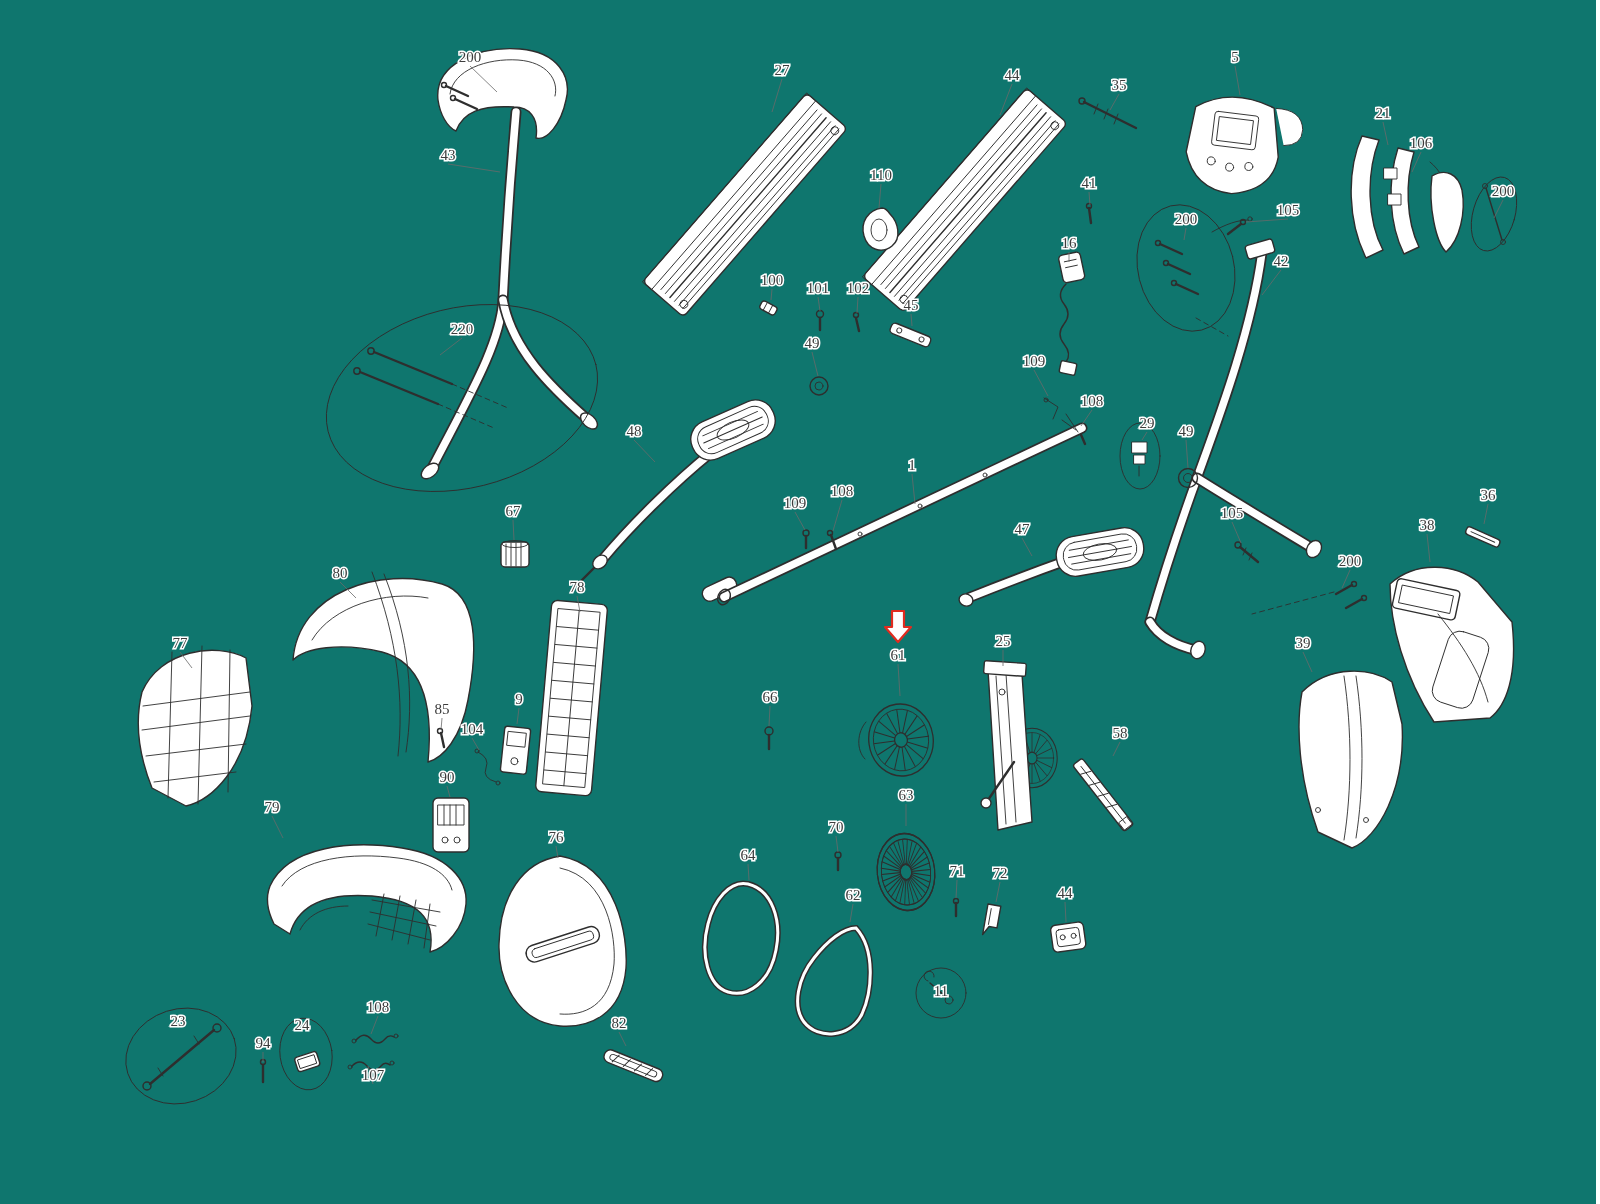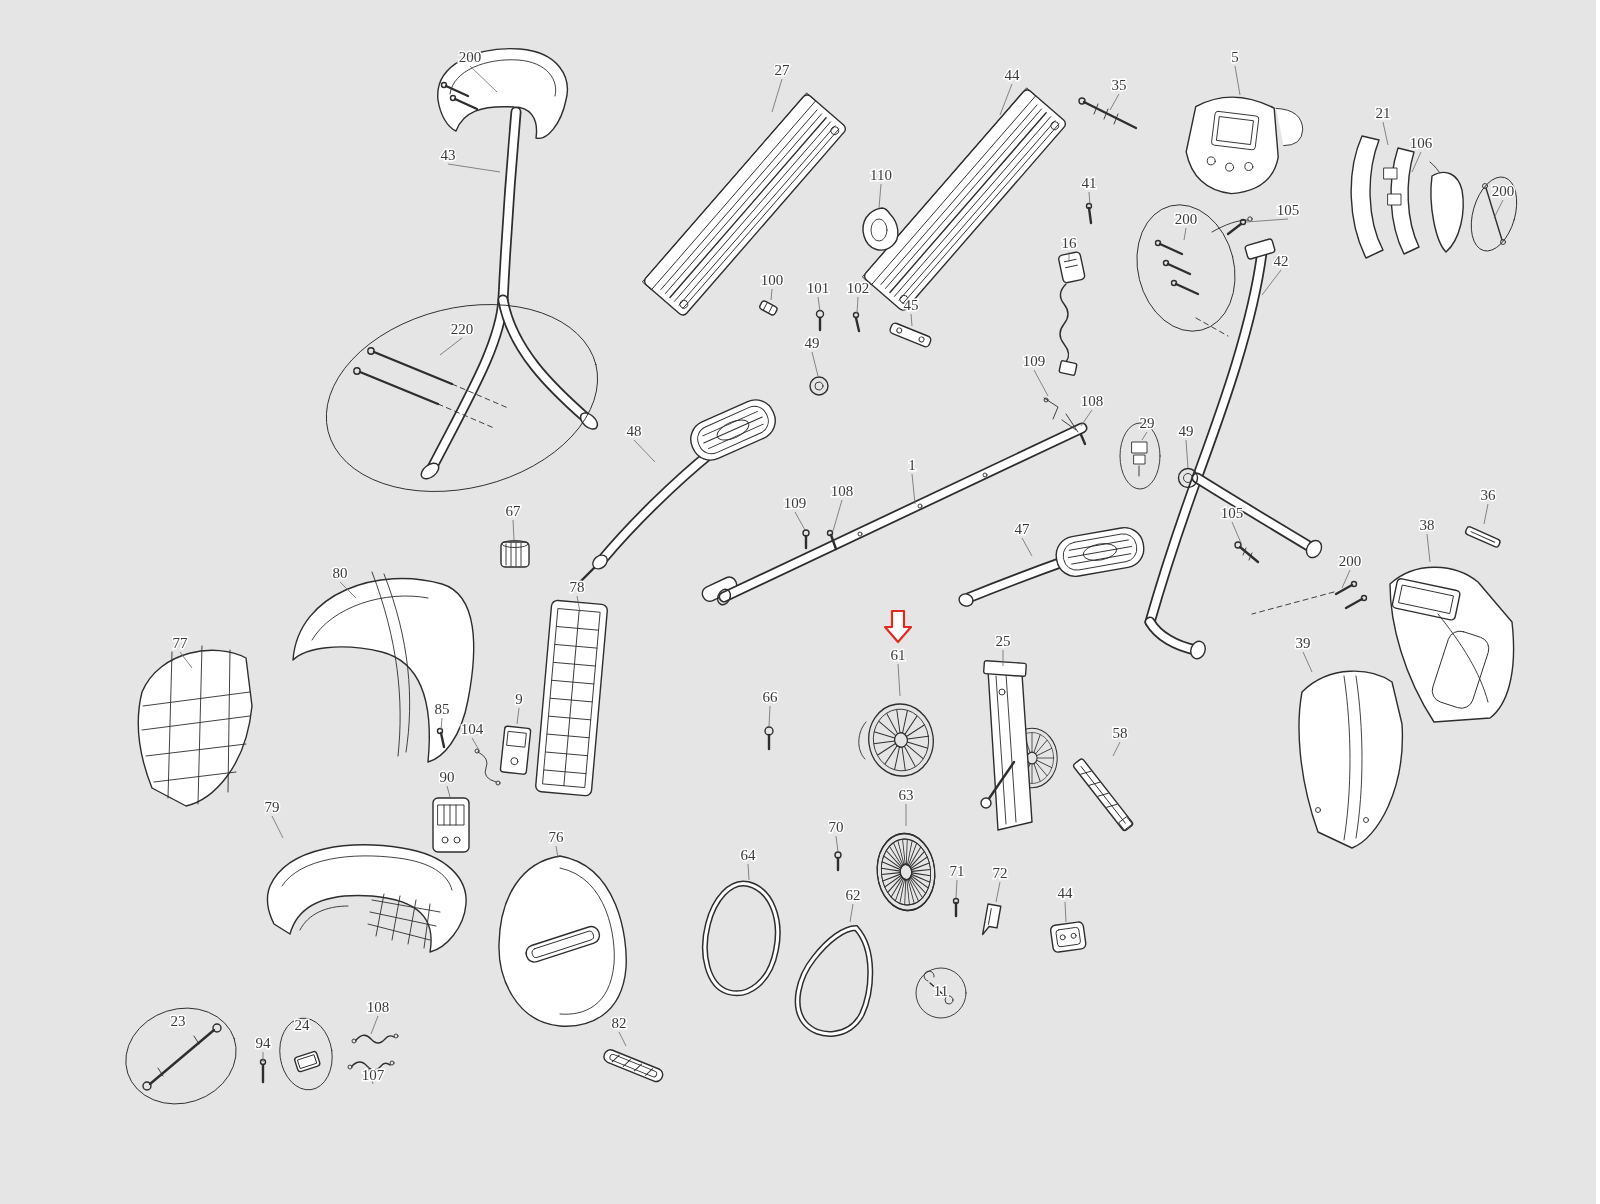--- a/index.html
+++ b/index.html
@@ -1,16 +1,16 @@
 <!DOCTYPE html>
 <html style="--line: #2e2e2e; --label: #3c3c3c; --hl: #e02b1f;"><head>
 <meta charset="utf-8">
 <style>
   html,body{margin:0;padding:0;background:#fff;}
-  .stage{position:relative;width:1596px;height:1204px;background:#e5e5e5;overflow:hidden;}
+  .stage{position:relative;width:1596px;height:1204px;background:#0f766e;overflow:hidden;}
   svg{display:block;}
   .ln{stroke:var(--line,#2e2e2e);fill:none;stroke-width:1.4;stroke-linecap:round;stroke-linejoin:round;}
   .thin{stroke-width:.9;}
   .thick{stroke-width:2.4;}
   .fillw{fill:#fff;}
   .tube{stroke:var(--line,#2e2e2e);fill:none;stroke-width:11;stroke-linecap:round;stroke-linejoin:round;}
   .tubein{stroke:#fff;fill:none;stroke-width:7.5;stroke-linecap:round;stroke-linejoin:round;}
   .belt{stroke:var(--line,#2e2e2e);fill:none;stroke-width:6;}
   .beltin{stroke:#fff;fill:none;stroke-width:3;}
   .dash{stroke-dasharray:5 4;stroke-width:.9;}

